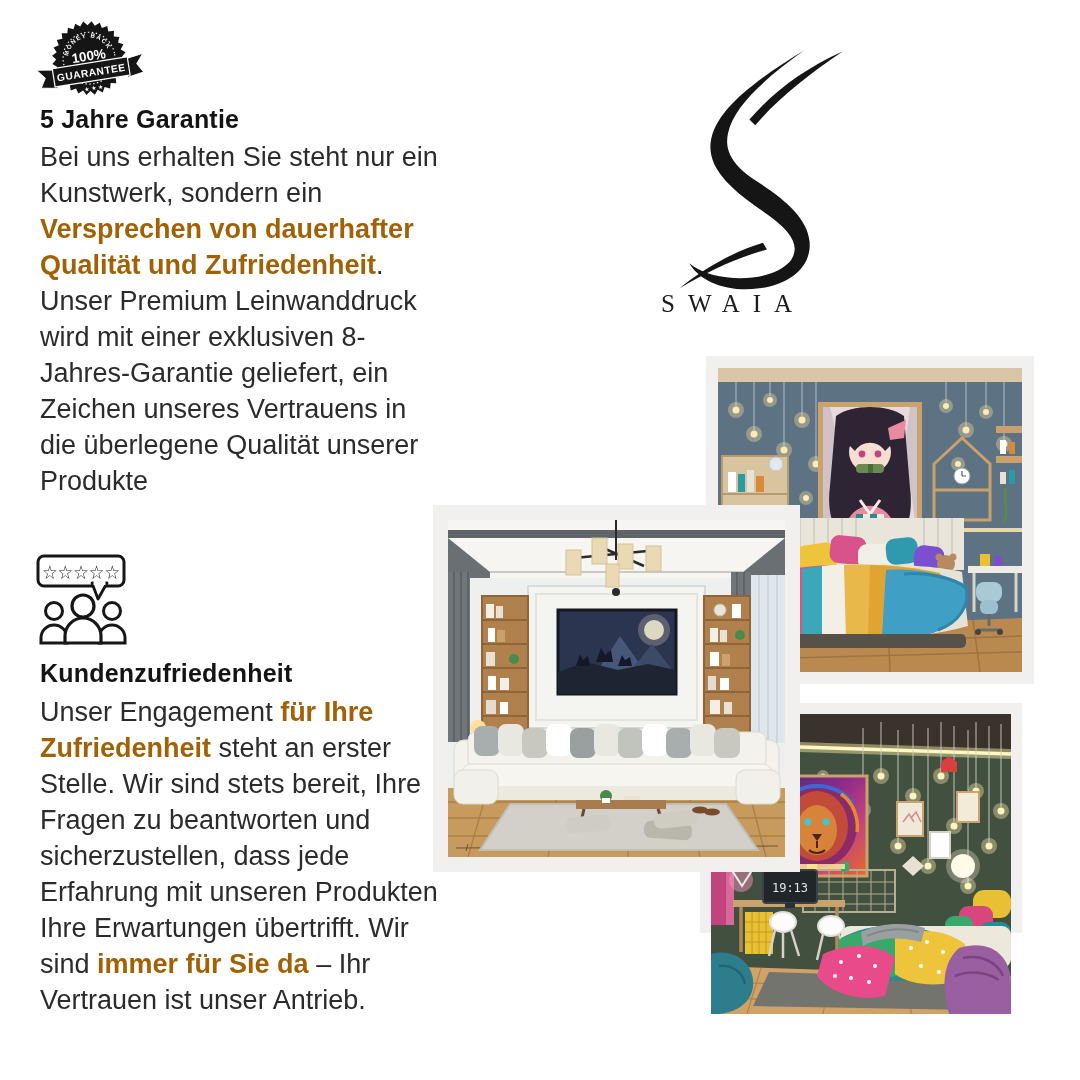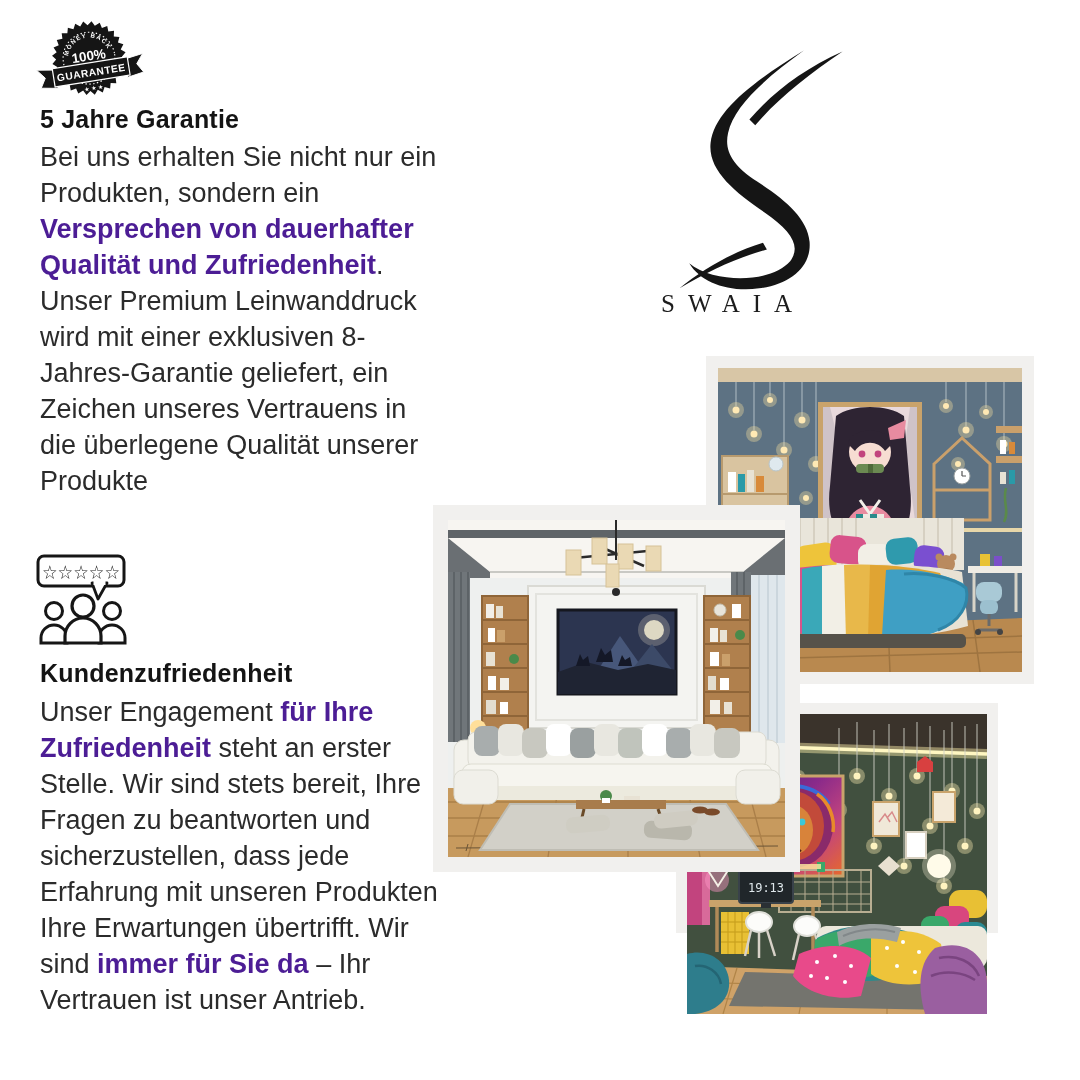--- a/index.html
+++ b/index.html
@@ -1,38 +1,38 @@
 <!DOCTYPE html>
 <html><head>
 <meta charset="utf-8">
 <style>
   html,body{margin:0;padding:0;background:#ffffff;}
   .page{position:relative;width:1080px;height:1080px;background:#ffffff;overflow:hidden;
         font-family:"Liberation Sans", sans-serif;color:#242424;}
   .heading{position:absolute;left:40px;margin:0;font-size:25px;line-height:38px;
            font-weight:700;color:#141414;letter-spacing:.2px;}
   .para{position:absolute;left:40px;margin:0;font-size:27px;line-height:36px;color:#2b2b2b;}
-  .para b{color:#4c1d95;}
+  .para b{color:#a16207;}
   .h-guarantee{top:100px;}
   .p-guarantee{top:139px;width:402px;}
   .h-satisfaction{top:654px;}
   .p-satisfaction{top:694px;width:404px;}
   .badge{position:absolute;left:30px;top:10px;width:118px;height:100px;}
   .reviews{position:absolute;left:36px;top:554px;width:100px;height:92px;}
   .logo{position:absolute;left:648px;top:38px;width:230px;text-align:left;}
   .logo-s{display:block;margin:0 auto;width:186px;height:262px;}
   .wordmark{margin-top:-10px;font-family:"Liberation Serif", serif;font-size:25px;
             color:#1c1c1c;letter-spacing:13px;padding-left:13px;font-weight:400;}
   .card{position:absolute;background:#f1f0ee;}
   .card svg{position:absolute;display:block;}
   .card-anime{left:706px;top:356px;width:328px;height:328px;z-index:1;}
   .card-anime svg{left:12px;top:12px;}
   .card-living{left:433px;top:505px;width:367px;height:367px;z-index:3;}
   .card-living svg{left:15px;top:15px;}
-  .card-lion{left:676px;top:703px;width:322px;height:230px;z-index:2;}
+  .card-lion{left:700px;top:703px;width:322px;height:230px;z-index:2;}
   .card-lion svg{left:11px;top:11px;}
 </style>
 </head>
 <body>
 
 <div class="page">
 
   <svg class="badge" viewBox="-62 -52 124 108">
     <defs>
       <path id="badge-arc" d="M -21,-8 A 22.5 22.5 0 0 1 21,-8" fill="none"></path>
@@ -46,21 +46,21 @@
       <text x="0" y="2.5" text-anchor="middle" font-size="14.5" font-weight="bold" fill="#ffffff" font-family="Liberation Sans, sans-serif">100%</text>
       <polygon points="-58,4 -38,7 -38,27 -56,24 -50,14" fill="#151515" stroke="#ffffff" stroke-width="1"></polygon>
       <polygon points="58,4 38,7 38,27 56,24 50,14" fill="#151515" stroke="#ffffff" stroke-width="1"></polygon>
       <polygon points="-41,5 41,5 41,25 -41,25" fill="#151515" stroke="#ffffff" stroke-width="1.3"></polygon>
       <text x="0" y="19.5" text-anchor="middle" font-size="11" font-weight="bold" fill="#ffffff" letter-spacing="0.6" font-family="Liberation Sans, sans-serif">GUARANTEE</text>
       <text x="0" y="35" text-anchor="middle" font-size="6.5" fill="#ffffff">★ ★ ★</text>
     </g>
   </svg>
 
   <h1 class="heading h-guarantee">5 Jahre Garantie</h1>
-  <p class="para p-guarantee"><span>Bei uns erhalten Sie nicht nur ein Produkten, sondern ein </span><b>Versprechen von dauerhafter Qualität und Zufriedenheit</b><span>. Unser Premium Leinwanddruck wird mit einer exklusiven 8-Jahres-Garantie geliefert, ein Zeichen unseres Vertrauens in die überlegene Qualität unserer Produkte</span></p>
+  <p class="para p-guarantee"><span>Bei uns erhalten Sie steht nur ein Kunstwerk, sondern ein </span><b>Versprechen von dauerhafter Qualität und Zufriedenheit</b><span>. Unser Premium Leinwanddruck wird mit einer exklusiven 8-Jahres-Garantie geliefert, ein Zeichen unseres Vertrauens in die überlegene Qualität unserer Produkte</span></p>
 
   <svg class="reviews" viewBox="0 0 100 92">
     <rect x="2" y="2" width="86" height="30" rx="6" fill="#ffffff" stroke="#161616" stroke-width="3"></rect>
     <polygon points="56,29 71,29 62,45" fill="#ffffff" stroke="#161616" stroke-width="2.8" stroke-linejoin="round"></polygon>
     <rect x="57.5" y="26.5" width="12" height="4.5" fill="#ffffff"></rect>
     <text x="45" y="24.5" text-anchor="middle" font-size="19" fill="#161616" textLength="78" lengthAdjust="spacingAndGlyphs" font-family="DejaVu Sans, sans-serif">☆☆☆☆☆</text>
     <circle cx="18" cy="57" r="8.5" fill="#ffffff" stroke="#161616" stroke-width="3"></circle>
     <path d="M5,89 v-5 a13,13 0 0 1 26,0 v5 Z" fill="#ffffff" stroke="#161616" stroke-width="3"></path>
     <circle cx="76" cy="57" r="8.5" fill="#ffffff" stroke="#161616" stroke-width="3"></circle>
     <path d="M63,89 v-5 a13,13 0 0 1 26,0 v5 Z" fill="#ffffff" stroke="#161616" stroke-width="3"></path>

